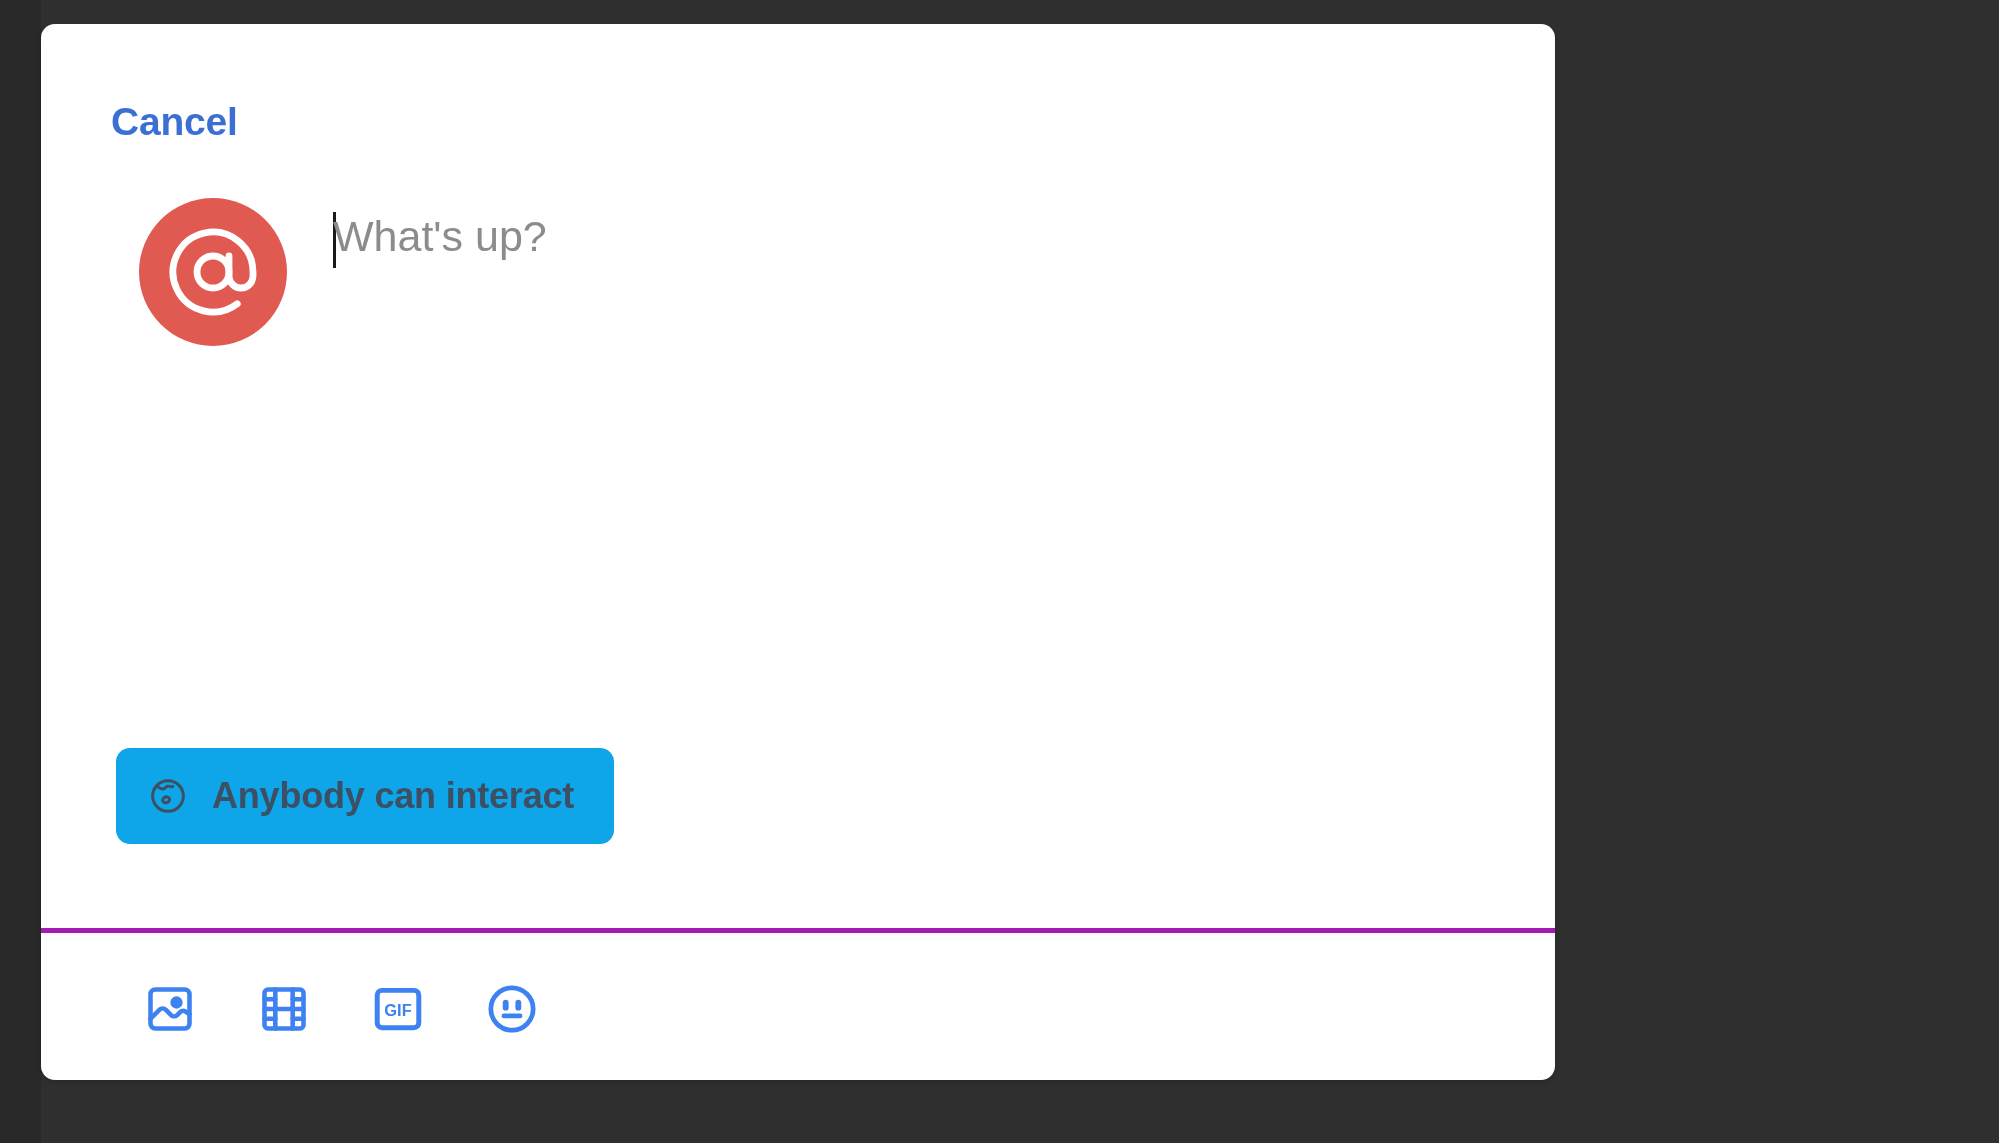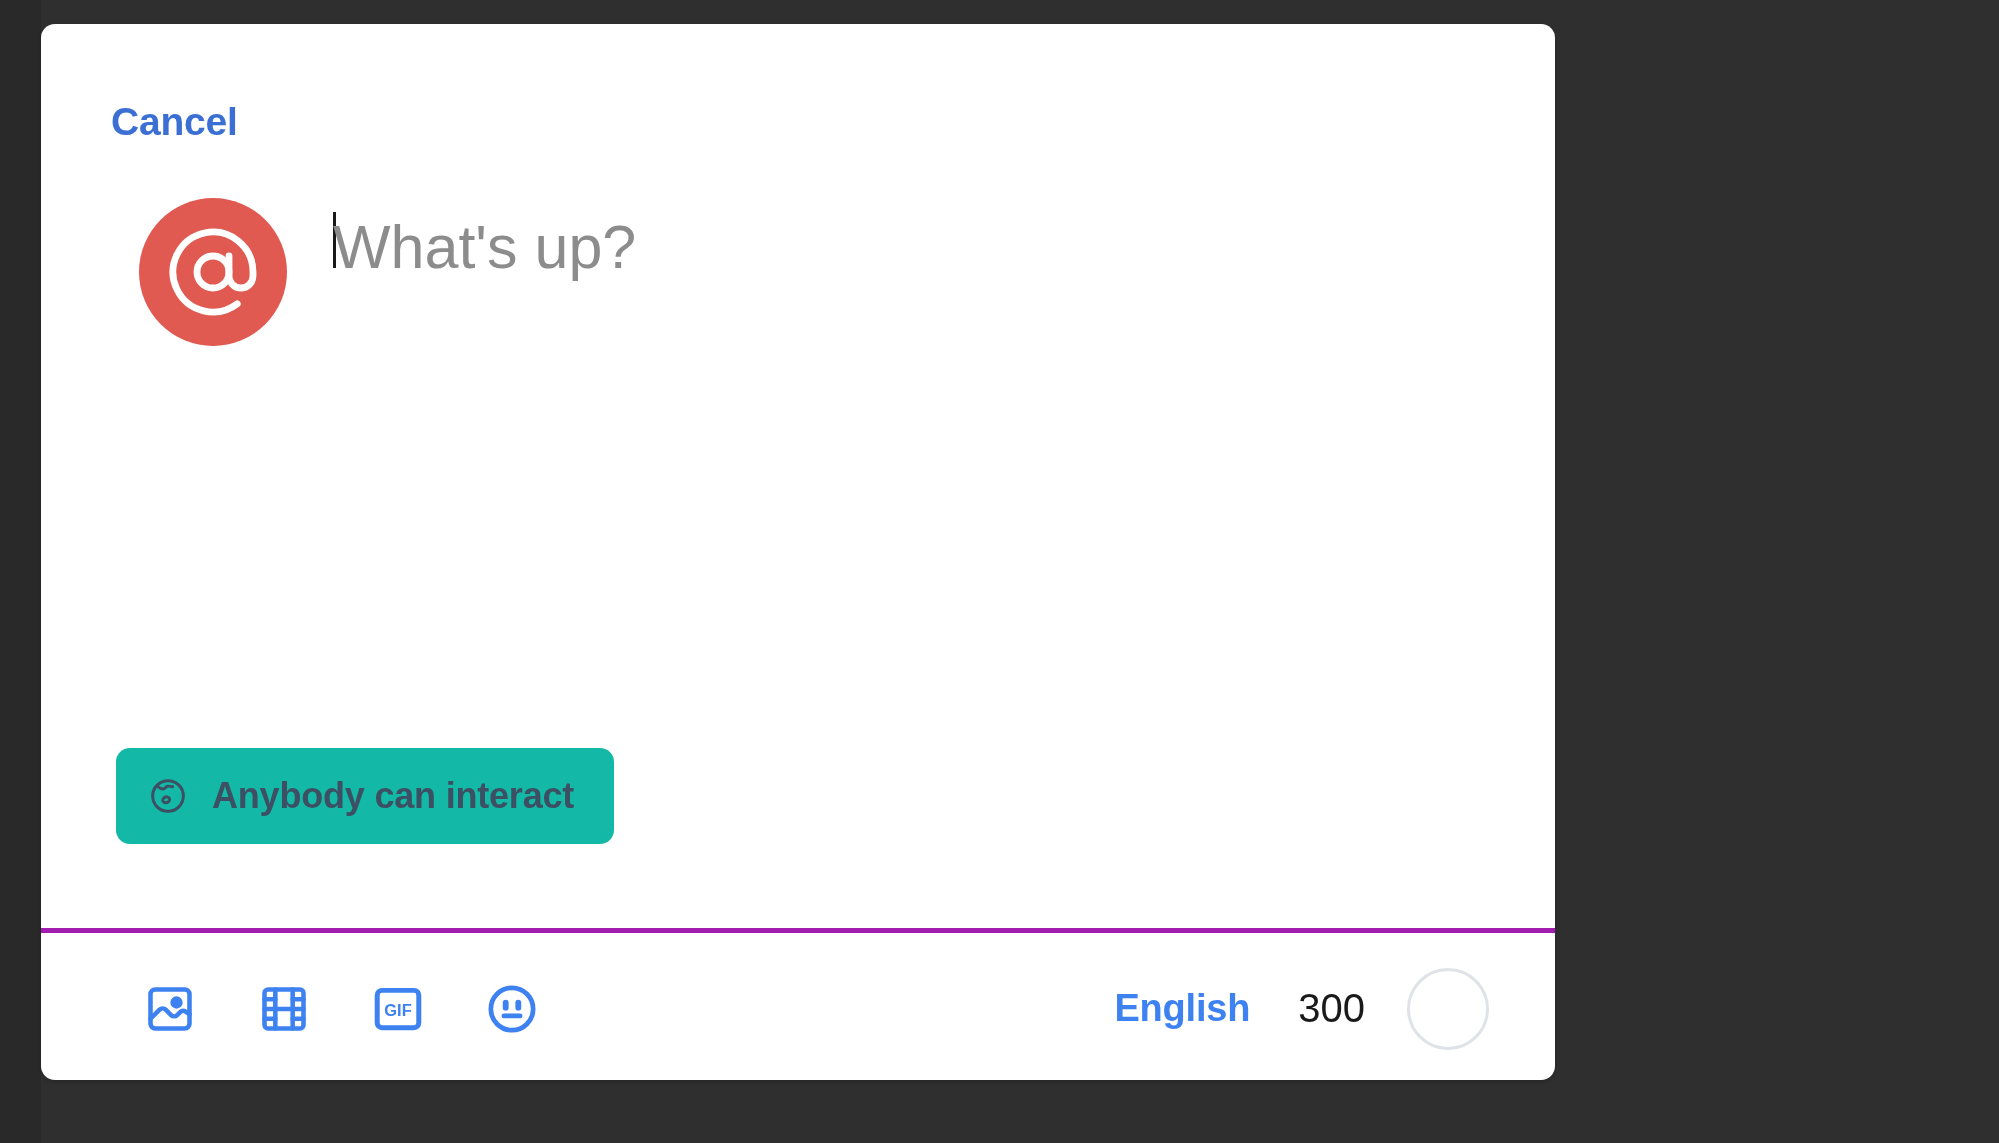--- a/index.html
+++ b/index.html
@@ -111,21 +111,21 @@
     position: absolute;
     left: 288px;
     top: 28px;
     right: 60px;
     height: 560px;
     border: none;
     outline: none;
     resize: none;
     background: transparent;
     font-family: "Liberation Sans", sans-serif;
-    font-size: 61px;
+    font-size: 43px;
     line-height: 1.24;
     color: #202020;
     caret-color: #1a1a1a;
     padding: 10px 0 0 4px;
   }
   #post-text-input::placeholder {
     color: #8c8c8c;
     opacity: 1;
   }
 
@@ -142,21 +142,21 @@
   
   #audience-chip {
     position: absolute;
     left: 75px;
     bottom: 84px;
     height: 96px;
     padding: 0 40px 0 32px;
     display: inline-flex;
     align-items: center;
     gap: 24px;
-    background: #14b8a6;
+    background: #0ea5e9;
     border: none;
     border-radius: 14px;
     cursor: pointer;
   }
   #audience-chip .chip-label {
     font-size: 36px;
     font-weight: 700;
     color: #3d4f63;
     font-family: "Liberation Sans", sans-serif;
     letter-spacing: -0.2px;
@@ -304,23 +304,16 @@
         <svg width="54" height="54" viewBox="0 0 24 24" fill="none" stroke="#3d82f0" stroke-width="2.1" stroke-linecap="round" stroke-linejoin="round">
           <circle cx="12" cy="12" r="9.4"></circle>
           <line x1="9.2" y1="9.2" x2="9.2" y2="11.4" stroke-width="2.6"></line>
           <line x1="14.8" y1="9.2" x2="14.8" y2="11.4" stroke-width="2.6"></line>
           <path d="M8.4 15.1h7.2"></path>
         </svg>
       </button>
 
     </div>
 
-    <div class="toolbar-right">
-      <button id="language-button">English</button>
-
-      <span id="char-count">300</span>
-
-      <button id="char-progress-ring"></button>
-    </div>
 
   </div>
 
 </div>
 
 </body></html>

